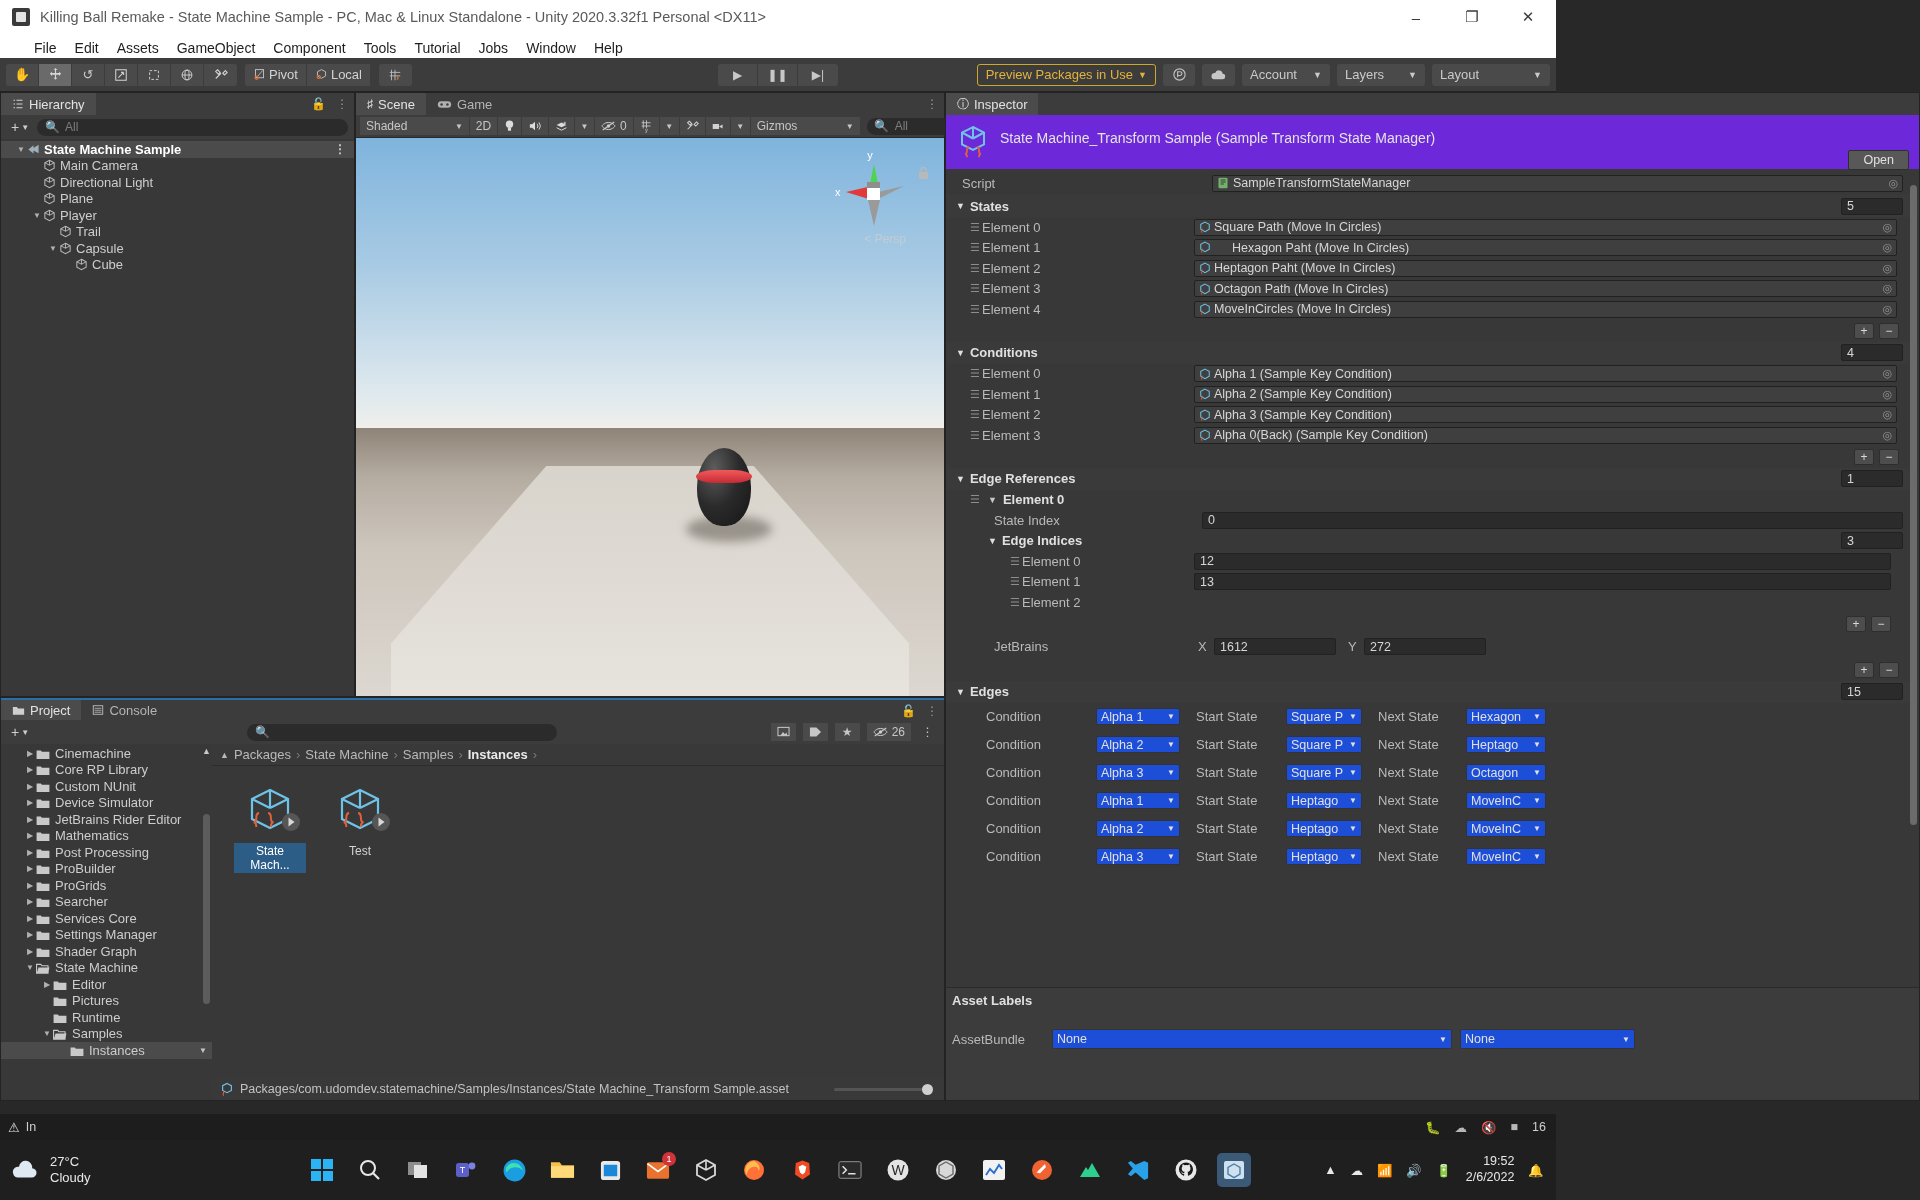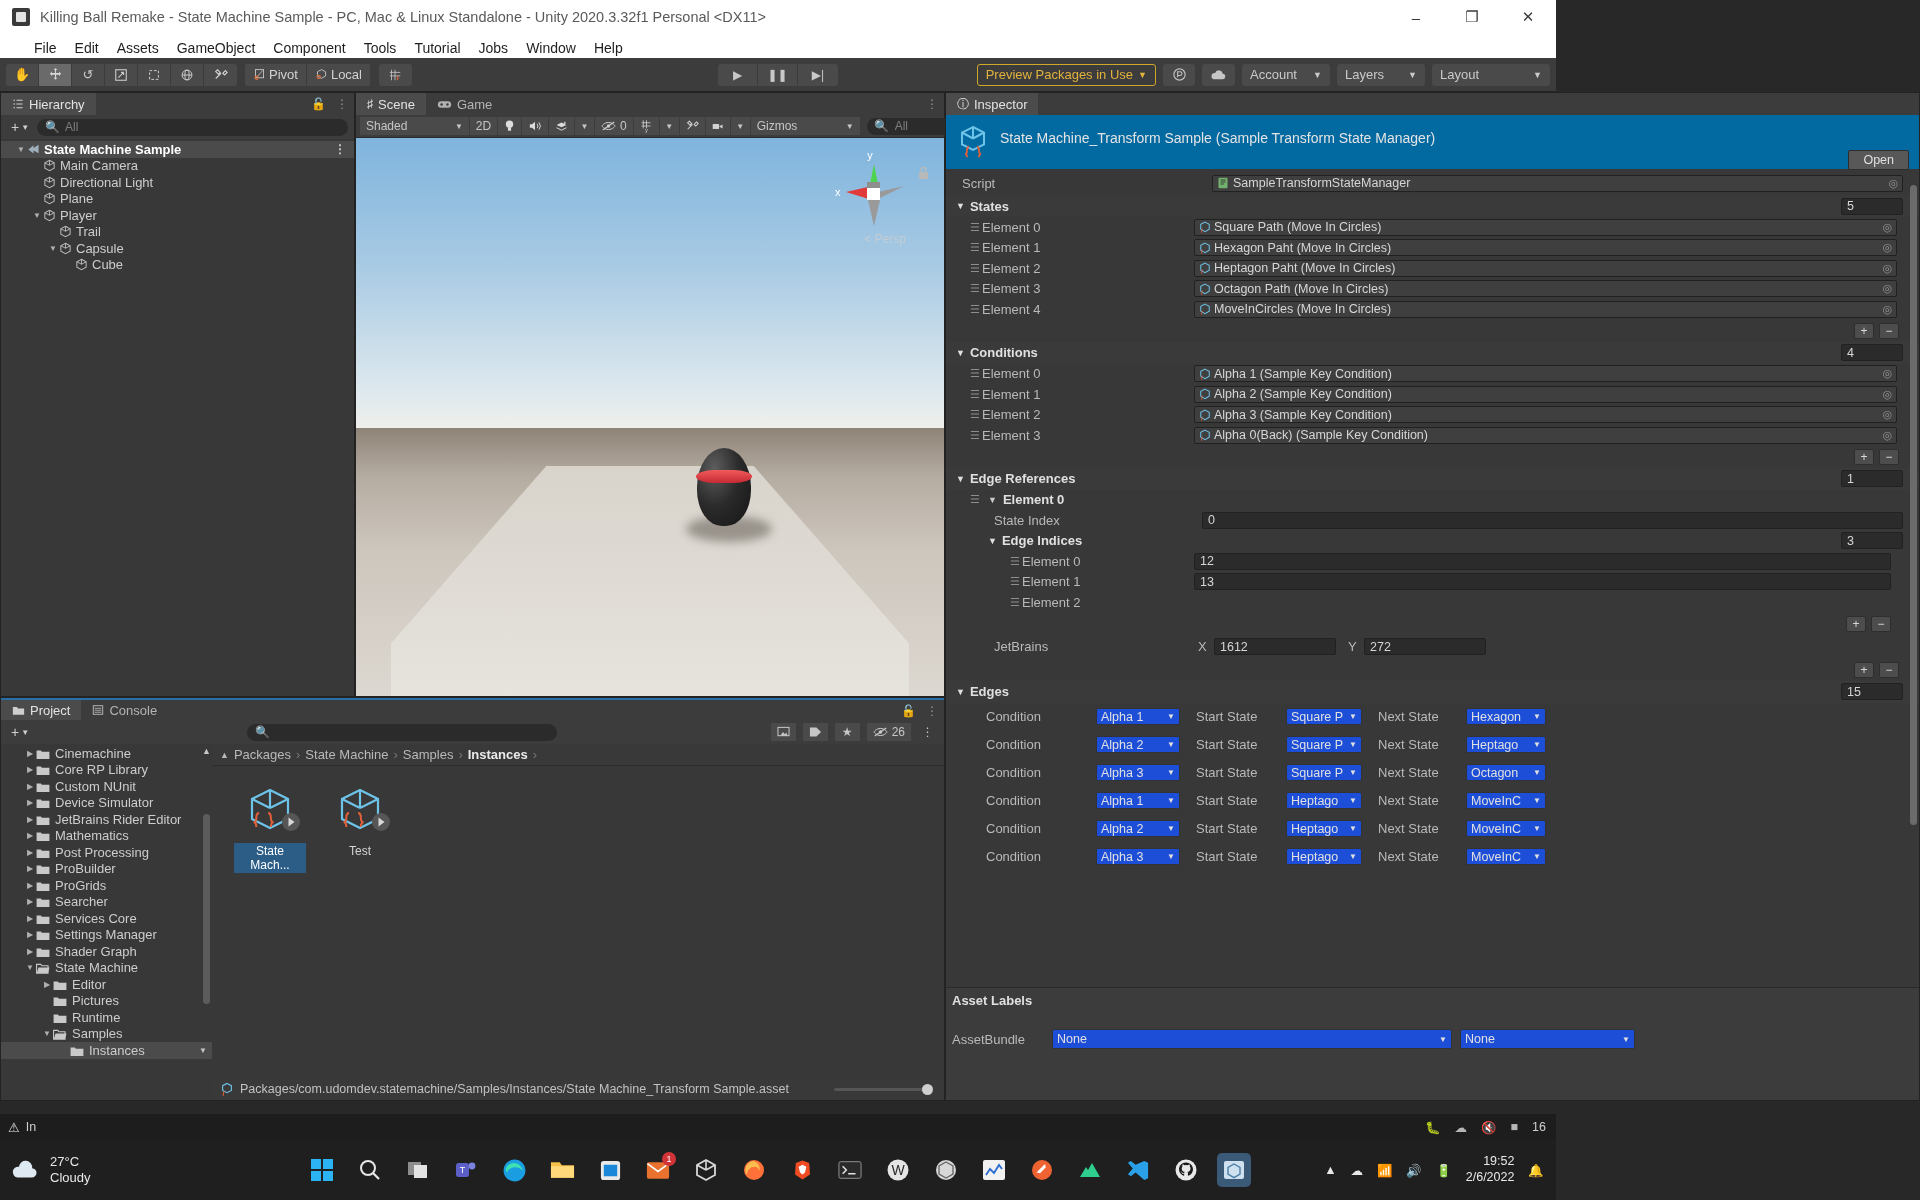--- a/index.html
+++ b/index.html
@@ -97,21 +97,21 @@
               font-size:13px; color:#b9b9b9; padding:0 8px; border-bottom:1px solid #2c2c2c; }
   .crumbbar b { color:#eaeaea; }
   .asset { width:72px; text-align:center; }
   .assetico { width:62px; height:56px; margin:0 auto; position:relative; }
   .assetlabel { font-size:12px; color:#d2d2d2; margin-top:3px; display:inline-block; padding:1px 4px; }
   .assetlabel.sel { background:#2c5d87; color:#fff; }
   .pathbar { height:22px; background:#393939; display:flex; align-items:center; gap:6px;
              padding:0 8px; font-size:12.5px; color:#c2c2c2; }
 
   
-  .insp-head { display:flex; align-items:flex-start; gap:10px; padding:9px 10px 6px 10px; background:#0369a1; position:relative; }
+  .insp-head { display:flex; align-items:flex-start; gap:10px; padding:9px 10px 6px 10px; background:#6d28d9; position:relative; }
   .insp-title { font-size:14px; color:#e4e4e4; padding-top:6px; }
   .openbtn { position:absolute; right:10px; bottom:-1px; background:#585858; border:1px solid #2e2e2e;
              border-radius:2px; padding:2px 14px; font-size:12.5px; color:#e0e0e0; }
   .irow { height:20.5px; display:flex; align-items:center; font-size:13px; color:#c8c8c8; padding-left:12px; }
   .ilabel { color:#b9b9b9; }
   .ifield { background:#2b2b2b; border:1px solid #212121; border-radius:2px; height:17px;
             display:flex; align-items:center; padding:0 4px; font-size:12.5px; color:#d6d6d6; gap:3px; overflow:hidden; white-space:nowrap; }
   .ifield.obj { background:#3f3f3f; }
   .foldhdr { height:20px; display:flex; align-items:center; gap:5px; font-size:13px; color:#e0e0e0; font-weight:bold; }
   .section-bg { background:#3a3a3a; }
@@ -837,21 +837,21 @@
                 </svg>
                 <span>Square Path (Move In Circles)</span>
               </span>
               <span style="color:#9a9a9a;font-size:11px">◎</span>
             </div>
           </div>
           <div class="irow" style="padding-left: 22px;">
             <span class="drag">☰</span>
             <span class="ilabel" style="width:212px">Element 1</span>
             <div class="ifield obj" style="flex:1;margin-right:22px;justify-content:space-between">
-              <span style="display:flex;align-items:center;gap:3px;overflow:hidden">
+              <span style="display:flex;align-items:flex-start;gap:21px;overflow:hidden">
                 <svg class="objico" viewBox="0 0 13 13">
                   <path d="M6.5 1.2l4.6 2.5v5.3L6.5 11.5 1.9 9V3.7z" fill="none" stroke="#6ec3e8" stroke-width="1.1"></path>
                   <path d="M4 8.6c-.9 0-.9.9-.9 1.4s0 1.4-.9 1.4c.9 0 .9.9.9 1.4" stroke="#e0603b" stroke-width="1" fill="none"></path>
                 </svg>
                 <span>Hexagon Paht (Move In Circles)</span>
               </span>
               <span style="color:#9a9a9a;font-size:11px">◎</span>
             </div>
           </div>
           <div class="irow" style="padding-left: 22px;">

